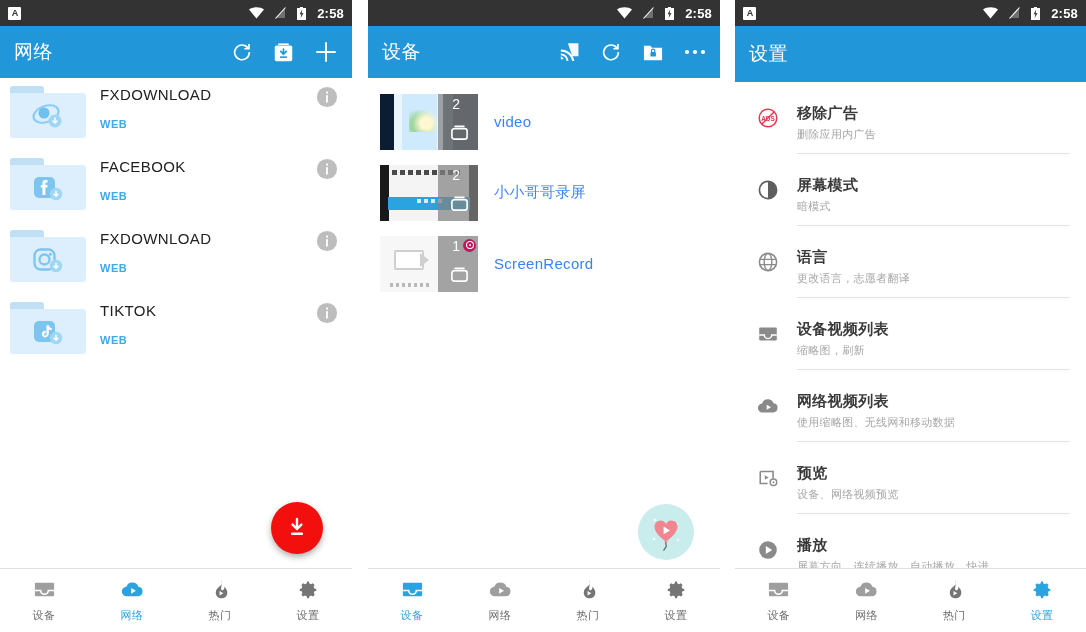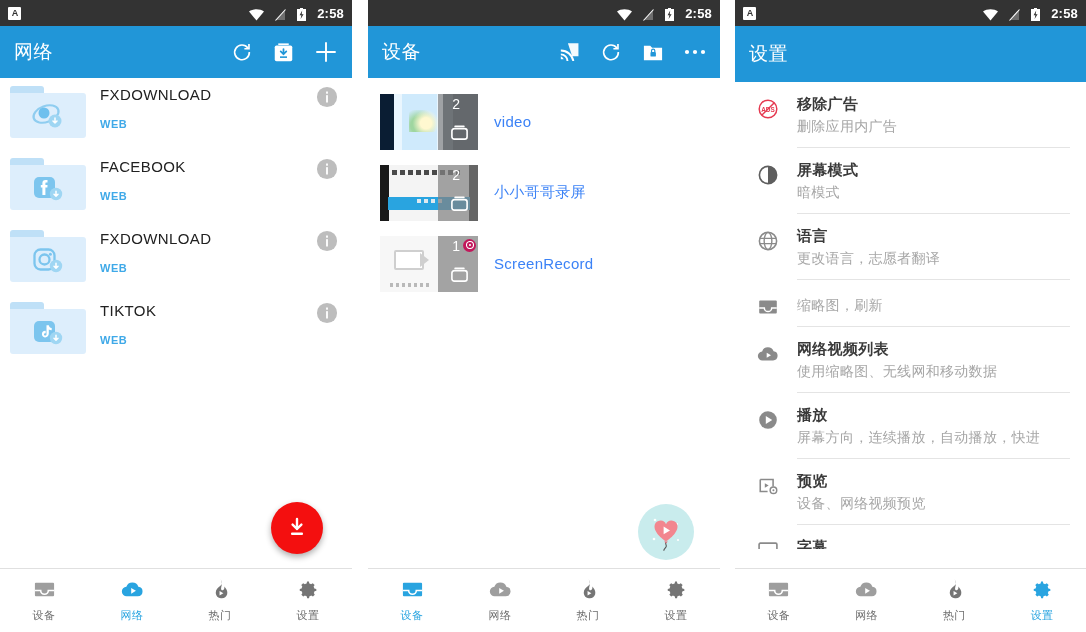--- a/index.html
+++ b/index.html
@@ -21,21 +21,21 @@
     height: 26px; background: #333333; color: #ffffff;
     display: flex; align-items: center; padding: 0 8px;
     font-size: 12px; position: relative;
   }
   .sb-left { display: flex; align-items: center; gap: 4px; }
   .sb-appicon {
     width: 13px; height: 13px; background: #ffffff; color: #333;
     font-size: 9px; font-weight: bold; line-height: 13px; text-align: center;
     border-radius: 1px; letter-spacing: -1px;
   }
-  .sb-right { margin-left: auto; display: flex; align-items: flex-end; gap: 11px; }
+  .sb-right { margin-left: auto; display: flex; align-items: center; gap: 11px; }
   .sb-clock { font-size: 13px; font-weight: bold; color: #fff; letter-spacing: .2px; }
 
   
   .appbar {
     background: #2196d8; color: #ffffff;
     display: flex; align-items: center; padding: 0 14px;
   }
   .appbar.h1 { height: 52px; }
   .appbar.h3 { height: 56px; }
   .appbar-title { font-size: 19px; letter-spacing: .5px; }
@@ -102,26 +102,26 @@
   .art3 { position: absolute; inset: 0; background: #f7f7f7; }
   .art3 .cam { position: absolute; left: 14%; top: 26%; width: 30px; height: 20px;
       border: 2px solid #cfcfcf; border-radius: 2px; background: #fff; }
   .art3 .camlens { position: absolute; left: 41%; top: 31%; width: 0; height: 0;
       border-top: 7px solid transparent; border-bottom: 7px solid transparent; border-left: 9px solid #cfcfcf; }
   .art3 .label { position: absolute; left: 10%; bottom: 8%; width: 42%; height: 4px;
       background: repeating-linear-gradient(90deg,#b9b9b9 0 3px, transparent 3px 6px); }
 
   
   .setlist { padding: 0 0 0 0; }
-  .setrow { display: flex; align-items: flex-start; padding: 13px 16px 0 18px; position: relative; }
+  .setrow { display: flex; align-items: flex-start; padding: 22px 16px 0 18px; position: relative; }
   .seticon { width: 30px; flex: 0 0 30px; padding-top: 3px; display: flex; justify-content: center; }
   .settext { margin-left: 14px; flex: 1 1 auto; padding-bottom: 11px; border-bottom: 1px solid #e4e4e4; }
   .setrow:last-child .settext { border-bottom: none; }
   .settitle { font-size: 15px; font-weight: bold; color: #3a3a3a; letter-spacing: .3px; }
-  .setsub { font-size: 14px; color: #a6a6a6; margin-top: 4px; letter-spacing: .3px; }
+  .setsub { font-size: 11px; color: #a6a6a6; margin-top: 4px; letter-spacing: .3px; }
   .setrow.clipped { height: 24px; overflow: hidden; }
 
   
   .fab {
     position: absolute; width: 52px; height: 52px; border-radius: 50%;
     display: flex; align-items: center; justify-content: center;
   }
   #fab-download { right: 29px; bottom: 78px; background: #f40f0f;
     box-shadow: 0 3px 6px rgba(0,0,0,.32); }
   #fab-balloon { right: 26px; bottom: 72px; width: 56px; height: 56px; background: #c9eced; }
@@ -570,65 +570,66 @@
       </div>
 
       <div class="setrow">
         <span class="seticon">
           <svg width="22" height="22" viewBox="0 0 24 24">
               <path d="M3.4 5h17.2a1 1 0 0 1 1 1v12a1 1 0 0 1-1 1H3.4a1 1 0 0 1-1-1V6a1 1 0 0 1 1-1z" fill="#8a8a8a"></path>
               <path d="M2.4 13h5.6a4 4 0 0 0 8 0h5.6" fill="none" stroke="#fff" stroke-width="1.6"></path>
             </svg>
         </span>
         <div class="settext">
+          <div class="settitle">设备视频列表</div>
           <div class="setsub">缩略图，刷新</div>
         </div>
       </div>
 
       <div class="setrow">
         <span class="seticon">
           <svg width="24" height="22" viewBox="0 0 26 24">
               <path d="M7 19h11.5a5 5 0 0 0 .6-9.96A6.6 6.6 0 0 0 6.6 9.2 4.9 4.9 0 0 0 7 19z" fill="#8a8a8a"></path>
               <path d="M11.6 10.6v5.6l4.7-2.8z" fill="#fff"></path>
             </svg>
         </span>
         <div class="settext">
           <div class="settitle">网络视频列表</div>
           <div class="setsub">使用缩略图、无线网和移动数据</div>
-        </div>
-      </div>
-
-      <div class="setrow">
-        <span class="seticon">
-          <svg width="22" height="22" viewBox="0 0 24 24">
-              <circle cx="12" cy="12" r="9.6" fill="#8a8a8a"></circle>
-              <path d="M9.6 7.6v8.8l7-4.4z" fill="#fff"></path>
-            </svg>
-        </span>
-        <div class="settext">
-          <div class="settitle">播放</div>
-          <div class="setsub">屏幕方向，连续播放，自动播放，快进</div>
         </div>
       </div>
 
       <div class="setrow">
         <span class="seticon">
           <svg width="23" height="22" viewBox="0 0 24 24">
               <path d="M3 5h14v7.5M3 5v13h8" fill="none" stroke="#8a8a8a" stroke-width="1.7"></path>
               <path d="M8 9v5l4.2-2.5z" fill="#8a8a8a"></path>
               <circle cx="17.4" cy="16.6" r="3.6" fill="none" stroke="#8a8a8a" stroke-width="1.6"></circle>
               <circle cx="17.4" cy="16.6" r="1.1" fill="#8a8a8a"></circle>
             </svg>
         </span>
         <div class="settext">
           <div class="settitle">预览</div>
           <div class="setsub">设备、网络视频预览</div>
         </div>
       </div>
 
+      <div class="setrow">
+        <span class="seticon">
+          <svg width="22" height="22" viewBox="0 0 24 24">
+              <circle cx="12" cy="12" r="9.6" fill="#8a8a8a"></circle>
+              <path d="M9.6 7.6v8.8l7-4.4z" fill="#fff"></path>
+            </svg>
+        </span>
+        <div class="settext">
+          <div class="settitle">播放</div>
+          <div class="setsub">屏幕方向，连续播放，自动播放，快进</div>
+        </div>
+      </div>
+
 
       <div class="setrow clipped">
         <span class="seticon">
           <svg width="22" height="20" viewBox="0 0 24 22">
               <rect x="2.2" y="2.4" width="19.6" height="17.2" rx="1.4" fill="none" stroke="#8a8a8a" stroke-width="1.8"></rect>
               <rect x="5.6" y="13" width="6" height="1.8" fill="#8a8a8a"></rect>
               <rect x="13" y="13" width="5.4" height="1.8" fill="#8a8a8a"></rect>
             </svg>
         </span>
         <div class="settext">

